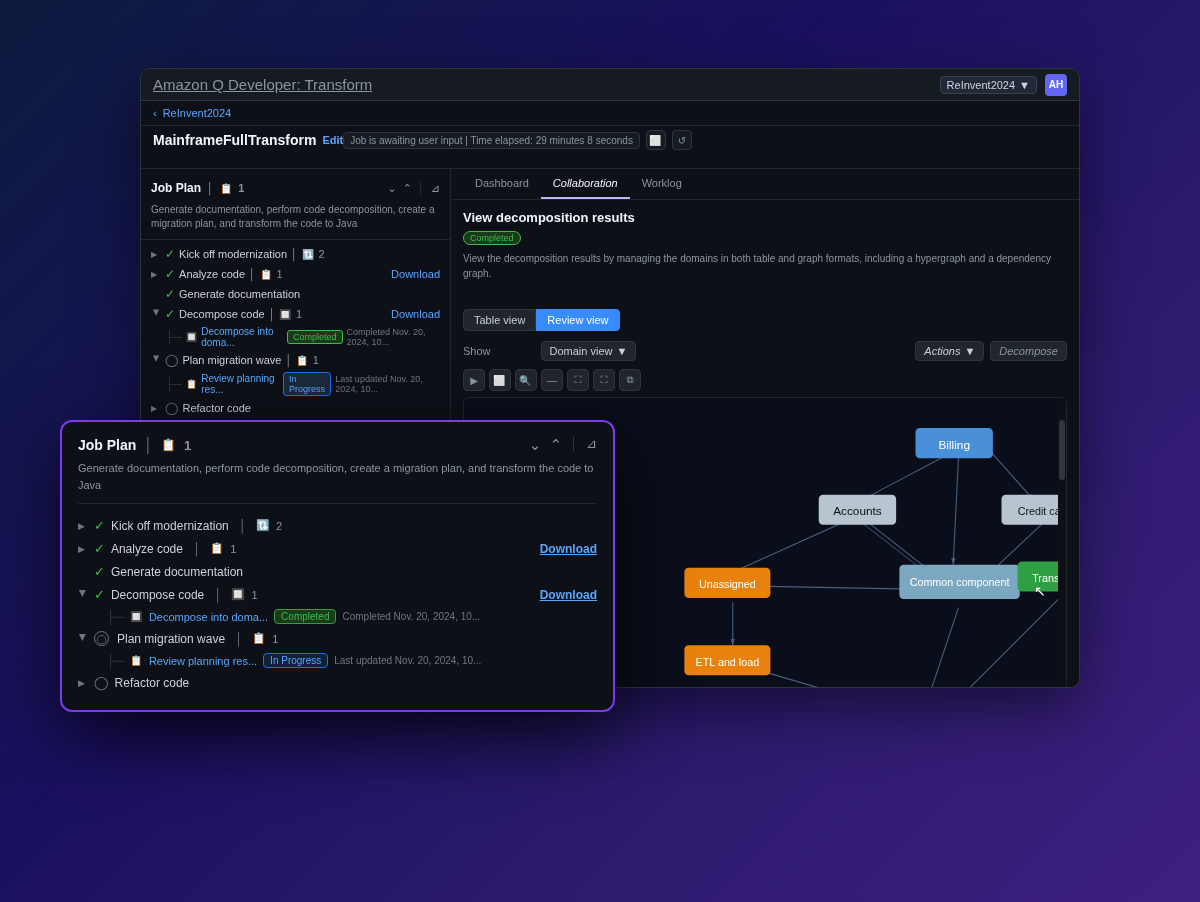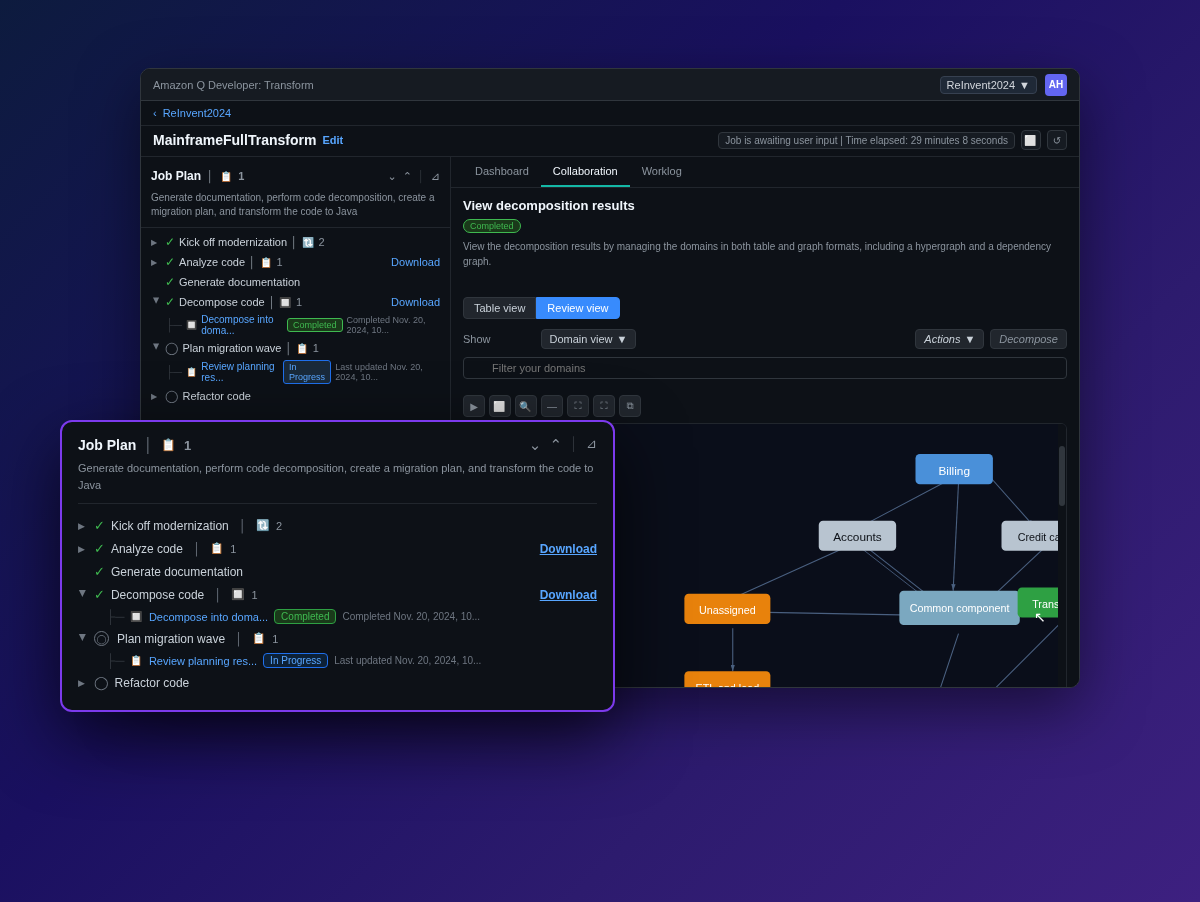--- a/index.html
+++ b/index.html
@@ -31,21 +31,22 @@
       padding: 6px 12px;
       display: flex;
       align-items: center;
       justify-content: space-between;
       border-bottom: 1px solid #30363d;
       height: 32px;
     }
 
     .window-title {
       color: #8b949e;
-      font-size: 11px;
+      font-size: 15px;
+      text-decoration: underline;
     }
 
     .window-controls-right {
       display: flex;
       align-items: center;
       gap: 8px;
     }
 
     .dropdown-select {
       background: #1f2937;
@@ -87,26 +88,25 @@
       align-items: center;
       gap: 6px;
     }
 
     .breadcrumb-link {
       color: #58a6ff;
       font-size: 11px;
     }
 
     .page-title-bar {
-      padding: 4px 12px 6px;
+      padding: 4px 12px 18px;
       background: #0d1117;
       border-bottom: 1px solid #21262d;
       display: flex;
       align-items: center;
-      justify-content: space-between;
     }
 
     .page-title {
       font-size: 14px;
       color: #f0f6fc;
       font-weight: 600;
       display: flex;
       align-items: center;
       gap: 6px;
     }
@@ -296,21 +296,22 @@
     .tab-item {
       padding: 8px 12px;
       font-size: 11px;
       color: #8b949e;
       cursor: pointer;
       border-bottom: 2px solid transparent;
     }
 
     .tab-item.active {
       color: #f0f6fc;
-      border-bottom: 2px solid #14b8a6;
+      border-bottom: 2px solid #c4b5fd;
+      font-style: italic;
     }
 
     .decomposition-panel {
       flex: 1;
       padding: 10px 12px;
       overflow-y: auto;
     }
 
     .decomp-title {
       font-size: 13px;
@@ -807,24 +808,20 @@
             <div class="right-buttons">
               <div class="action-btn">
                 <span>Actions</span>
                 <span>▼</span>
               </div>
               <div class="decomp-btn">Decompose</div>
             </div>
           </div>
 
           
-          <div class="filter-wrapper">
-            <span class="filter-icon">🔍</span>
-            <input class="filter-input" type="text" placeholder="Filter your domains" style="">
-          </div>
 
           
           <div class="graph-toolbar">
             <div class="graph-tool">▶</div>
             <div class="graph-tool">⬜</div>
             <div class="graph-tool">🔍</div>
             <div class="graph-tool">—</div>
             <div class="graph-tool">⛶</div>
             <div class="graph-tool">⛶</div>
             <div class="graph-tool">⧉</div>

